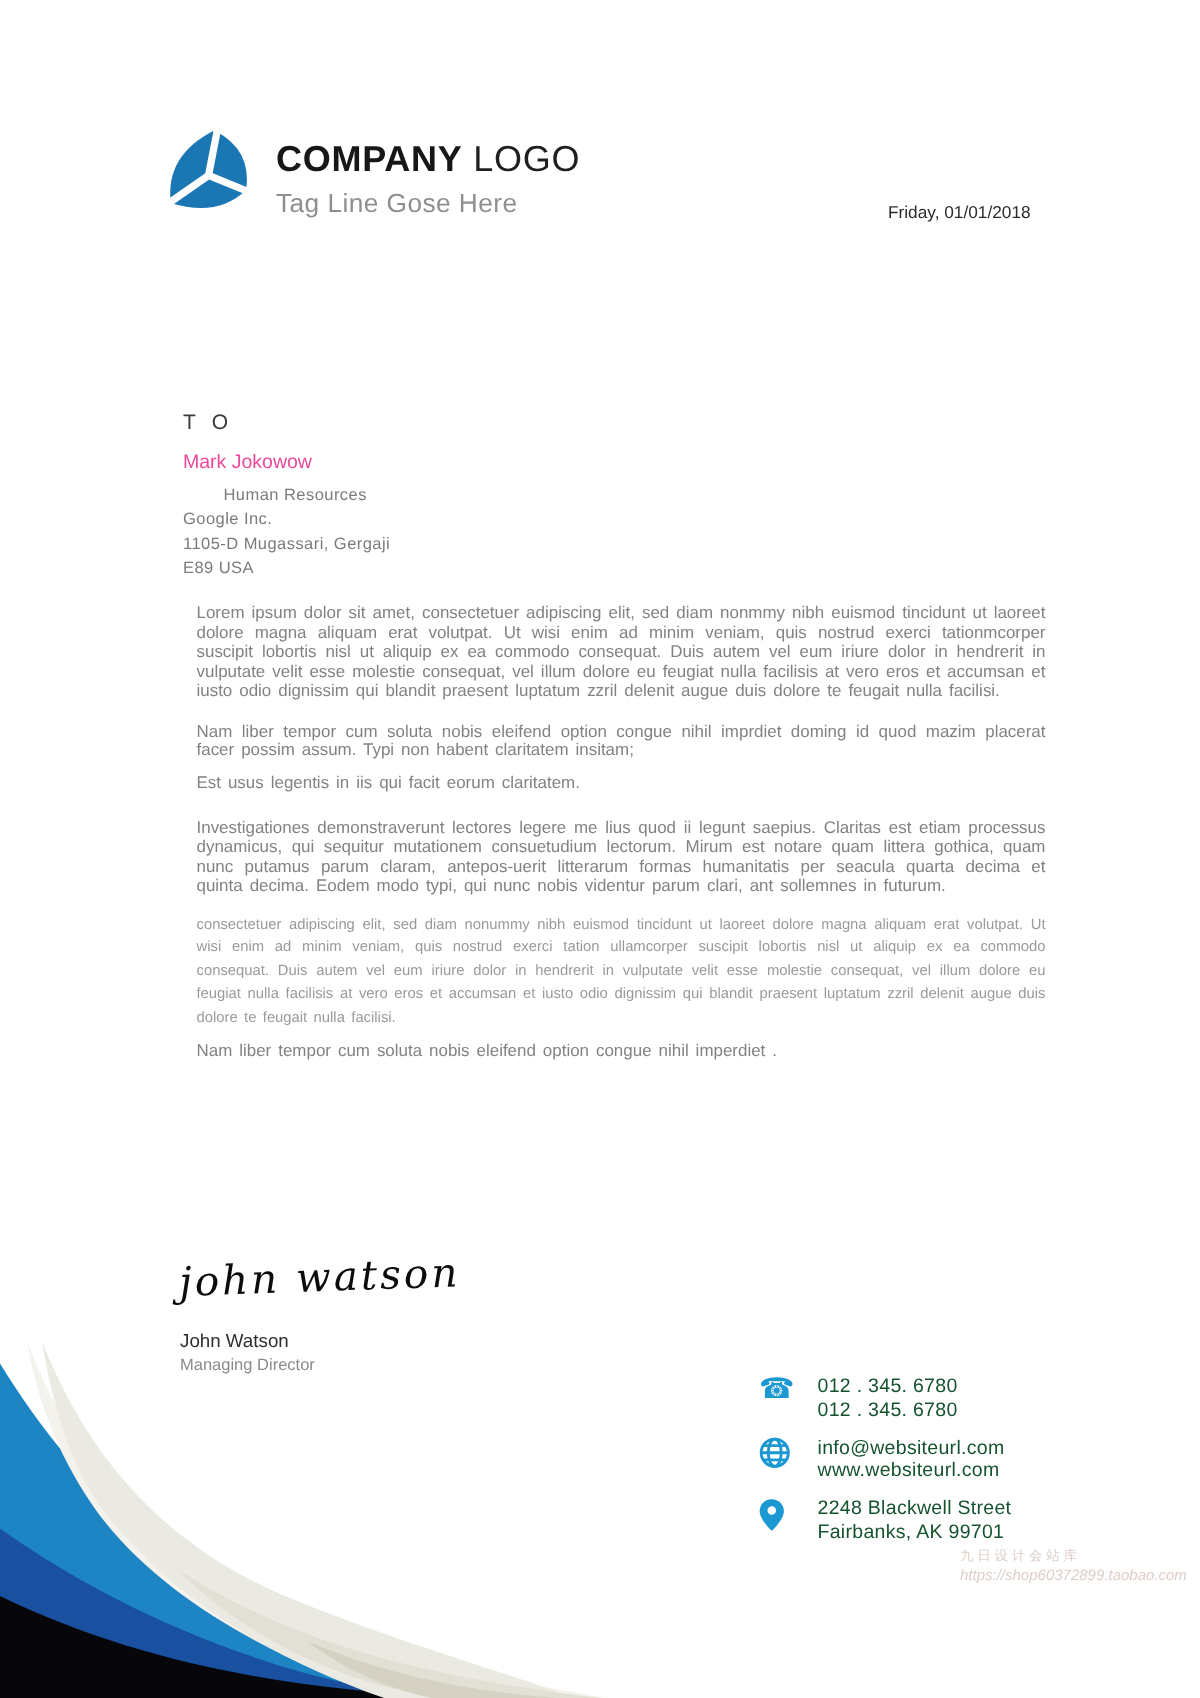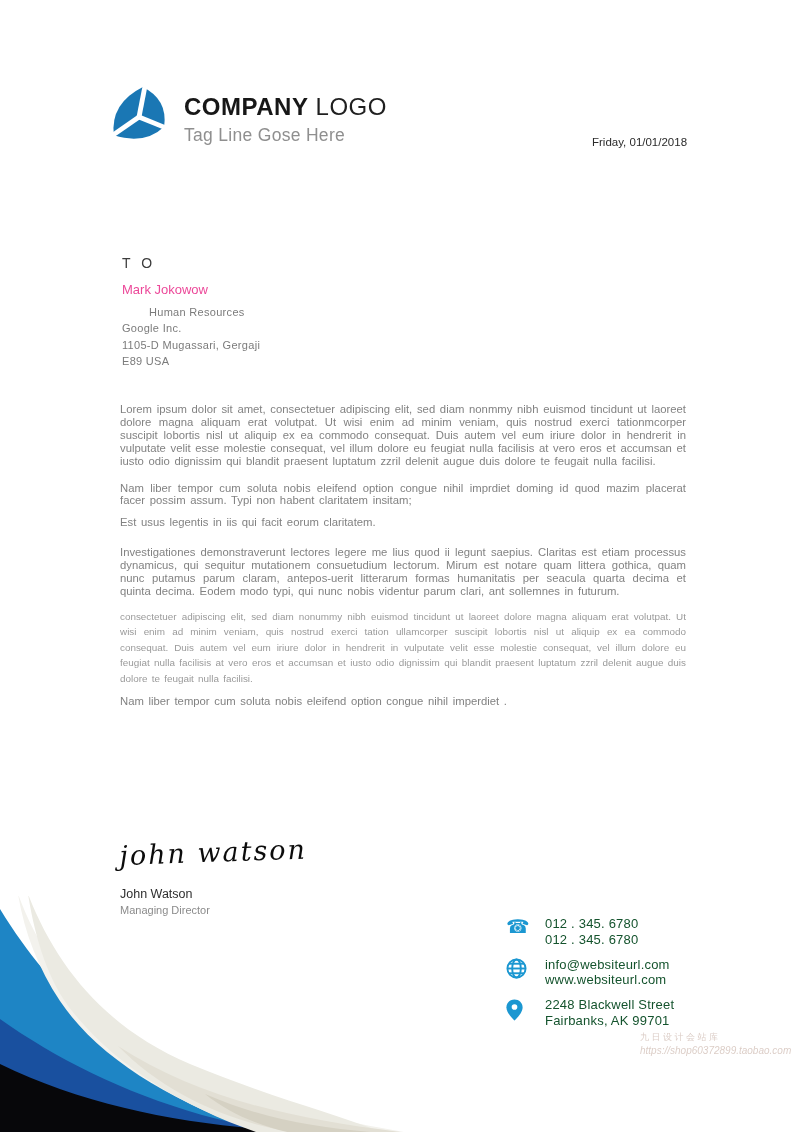--- a/index.html
+++ b/index.html
@@ -12,28 +12,28 @@
   .logo-wrap { position:absolute; left:110px; top:84px; display:flex; align-items:center; }
   .logo-mark { width:58px; height:64px; }
   .logo-text { margin-left:16px; padding-top:7px; }
   .company-name { font-size:24px; letter-spacing:.5px; color:#171717; white-space:nowrap; }
   .company-name .bold { font-weight:bold; }
   .company-name .light { font-weight:normal; color:#1f1f1f; }
   .tagline { font-size:17.5px; color:#8f8f8f; margin-top:4px; letter-spacing:.3px; }
   .date { position:absolute; left:592px; top:136px; font-size:11.5px; color:#2b2b2b; }
 
   
-  .to-block { position:absolute; left:122px; top:255px; }
+  .to-block { position:absolute; left:122px; top:273px; }
   .to-label { font-size:14px; color:#3c3c3c; letter-spacing:3.5px; }
   .to-name  { margin-top:11px; font-size:13px; color:#ec4899; }
   .to-line  { font-size:11px; color:#7b7b7b; line-height:16.3px; letter-spacing:.3px; }
   .to-line.first { margin-top:7px;padding-left:27px; }
 
   
-  .letter-body { position:absolute; left:120px; top:403px; width:566px; }
+  .letter-body { position:absolute; left:131px; top:403px; width:566px; }
   .letter-body p { margin:0 0 14px 0; font-size:11.3px; line-height:12.9px;
                    color:#828282; text-align:justify; word-spacing:1.5px; }
   .letter-body p.mb9  { margin-bottom:9px; }
   .letter-body p.mb17 { margin-bottom:17px; }
   .letter-body p.mb11 { margin-bottom:11px; }
   .letter-body p.small { font-size:9.9px; line-height:15.4px; color:#9a9a9a; margin-bottom:9px; }
 
   
   .sig-block { position:absolute; left:120px; top:840px; }
   .sig-script { font-family:"DejaVu Serif", serif; font-style:italic; font-size:27px;

